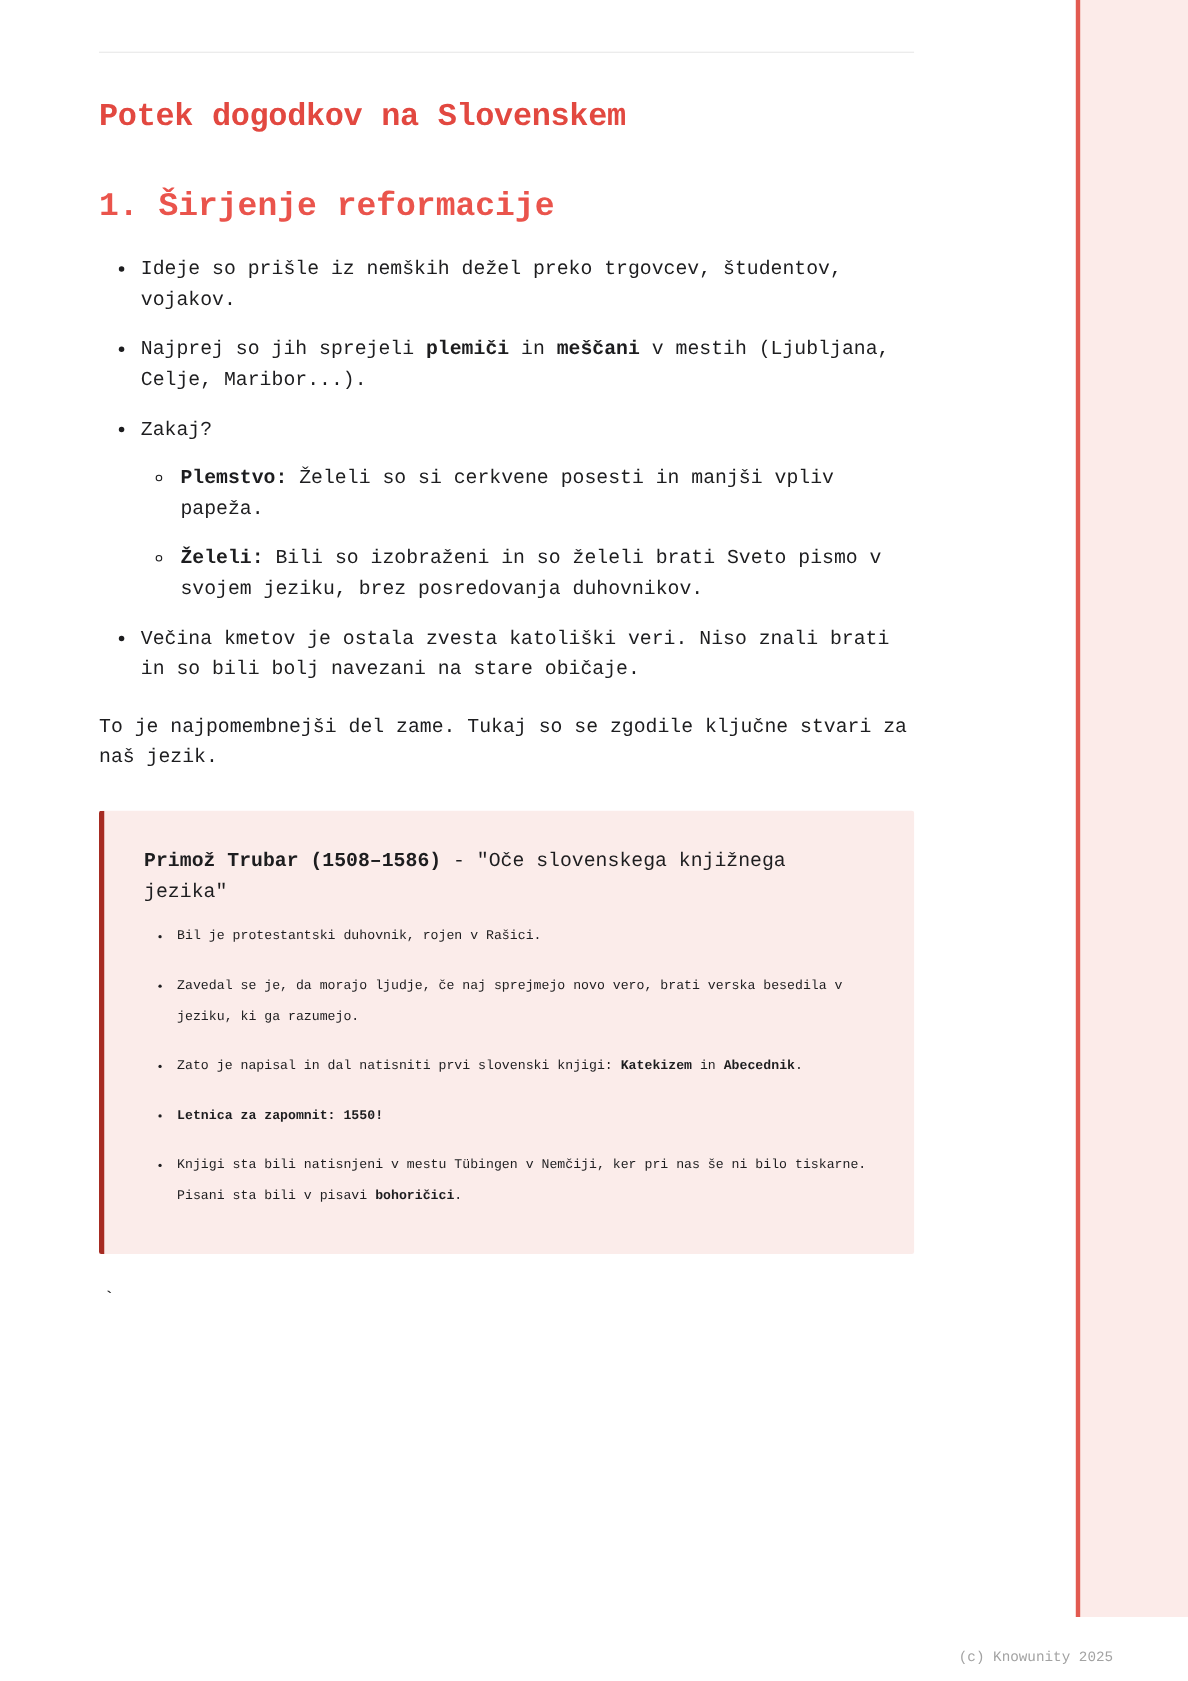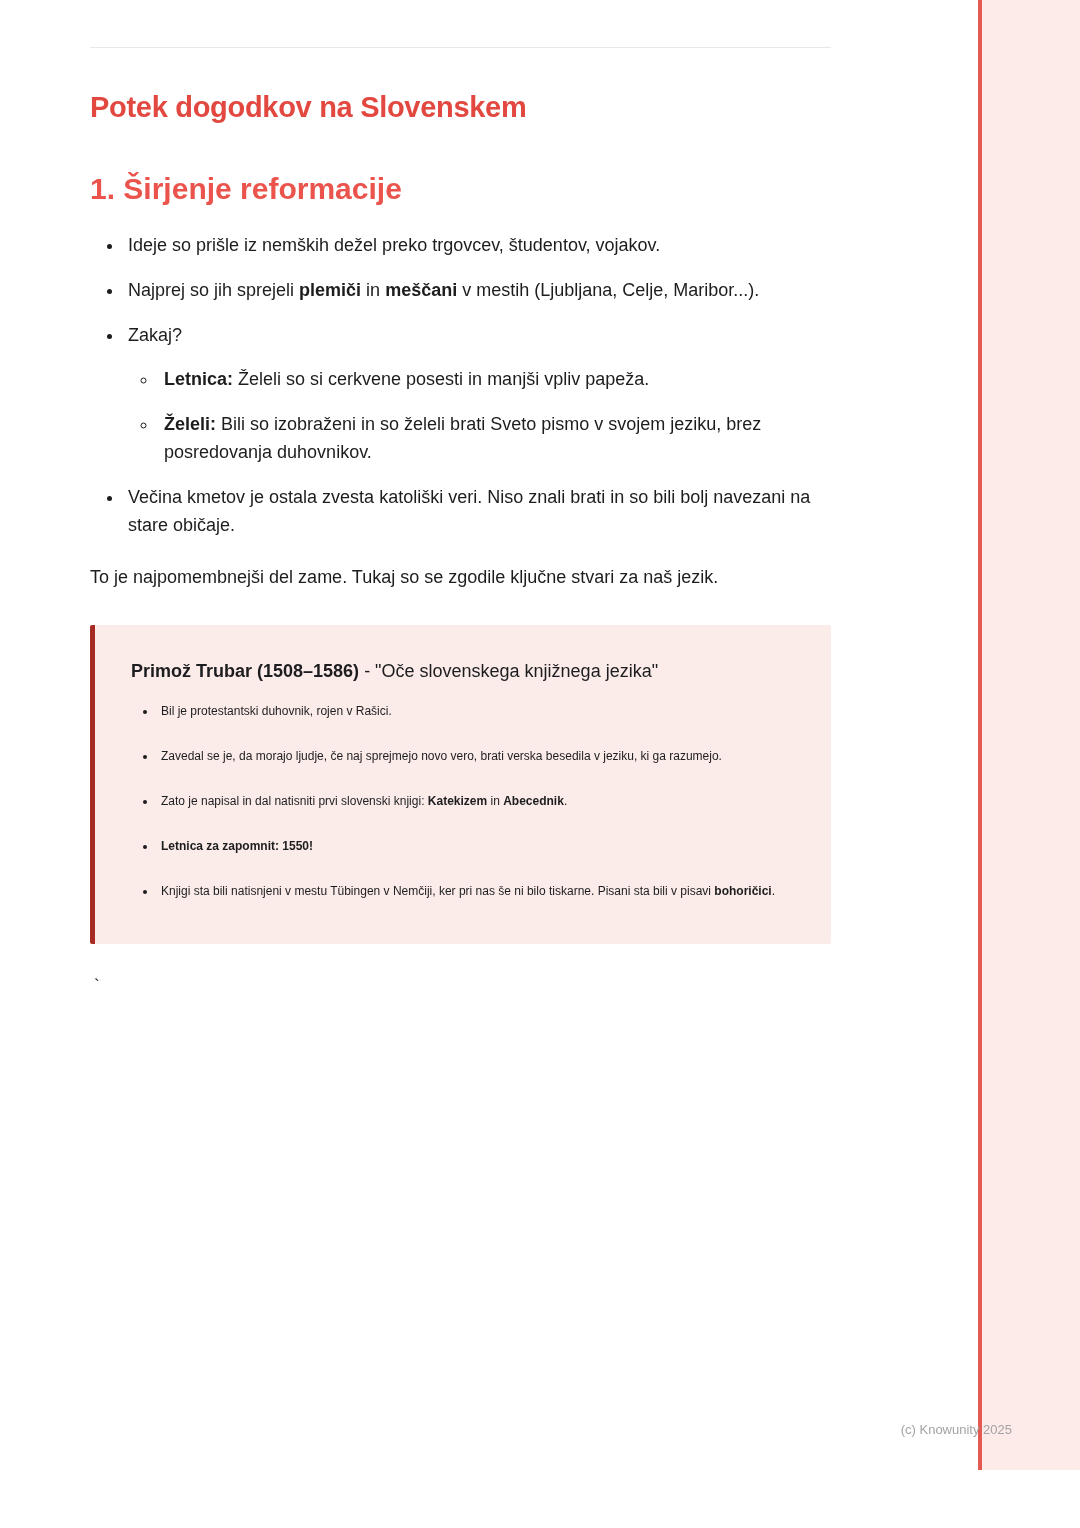--- a/index.html
+++ b/index.html
@@ -8,20 +8,21 @@
     background: #ffffff;
     font-family: "Liberation Sans", sans-serif;
     color: var(--c-text, #1d1d1f);
     -webkit-font-smoothing: antialiased;
   }
   .page {
     position: relative;
     width: 1080px; height: 1528px;
     overflow: hidden;
     background: #ffffff;
+    font-family: Liberation Mono, monospace;
   }
   .side-strip {
     position: absolute;
     top: 0; left: 978px;
     width: 102px; height: 1470px;
     background: var(--c-strip-bg, #fcebe9);
     border-left: 4px solid var(--c-strip-line, #e25a50);
   }
   .content {
     position: absolute;
@@ -99,21 +100,21 @@
     padding-left: 4px;
   }
   .bold { font-weight: 700; }
   .stray {
     margin: 32px 0 0 4px;
     font-size: 17px;
     color: #1d1d1f;
   }
   .footer-credit {
     position: absolute;
-    top: 1422px;
+    top: 1499px;
     right: 68px;
     font-size: 13px;
     color: var(--c-footer, #a3a3a3);
     z-index: 2;
   }
 </style>
 </head>
 <body>
 
 <div class="page">
@@ -124,21 +125,21 @@
     <div class="hairline"></div>
 
     <h1 class="page-title">Potek dogodkov na Slovenskem</h1>
 
     <h2 class="section-heading">1. Širjenje reformacije</h2>
 
     <ul class="main-list" id="sirjenje-list">
         <li><span>Ideje so prišle iz nemških dežel preko trgovcev, študentov, vojakov.</span></li>
         <li><span>Najprej so jih sprejeli </span><span class="bold">plemiči</span><span> in </span><span class="bold">meščani</span><span> v mestih (Ljubljana, Celje, Maribor...).</span></li>
         <li><span>Zakaj?</span><ul class="sub-list">
-            <li><span class="bold">Letnica:</span><span> Želeli so si cerkvene posesti in manjši vpliv papeža.</span></li>
+            <li><span class="bold">Plemstvo:</span><span> Želeli so si cerkvene posesti in manjši vpliv papeža.</span></li>
             <li><span class="bold">Želeli:</span><span> Bili so izobraženi in so želeli brati Sveto pismo v svojem jeziku, brez posredovanja duhovnikov.</span></li>
           </ul></li>
         <li><span>Večina kmetov je ostala zvesta katoliški veri. Niso znali brati in so bili bolj navezani na stare običaje.</span></li>
       </ul>
 
 
     <p class="intro">To je najpomembnejši del zame. Tukaj so se zgodile ključne stvari za naš jezik.</p>
 
     <div class="callout">
       <p class="callout-title" id="callout-title"><span class="bold">Primož Trubar (1508–1586)</span><span> - "Oče slovenskega knjižnega jezika"</span></p>

